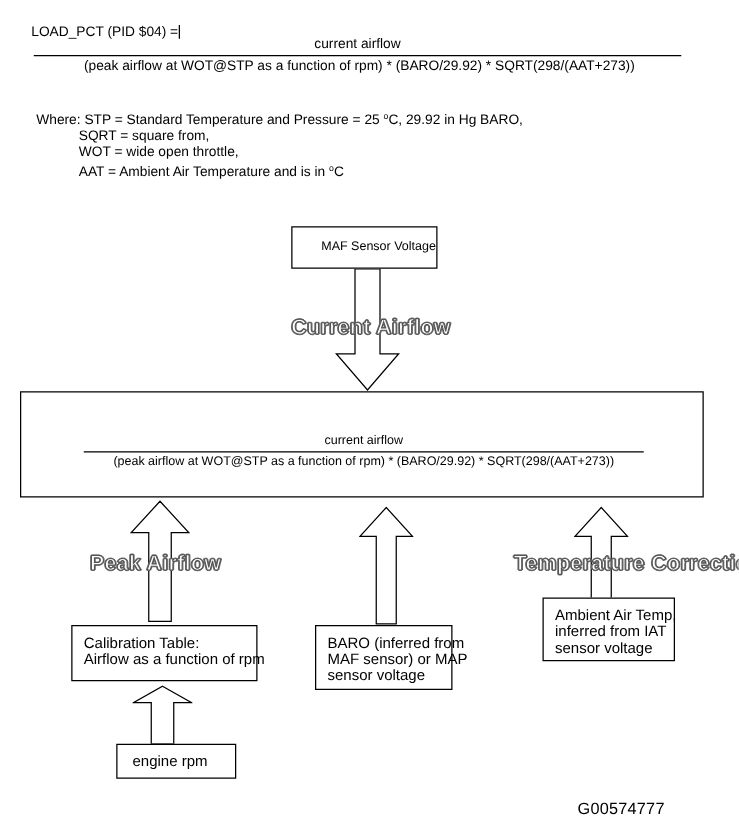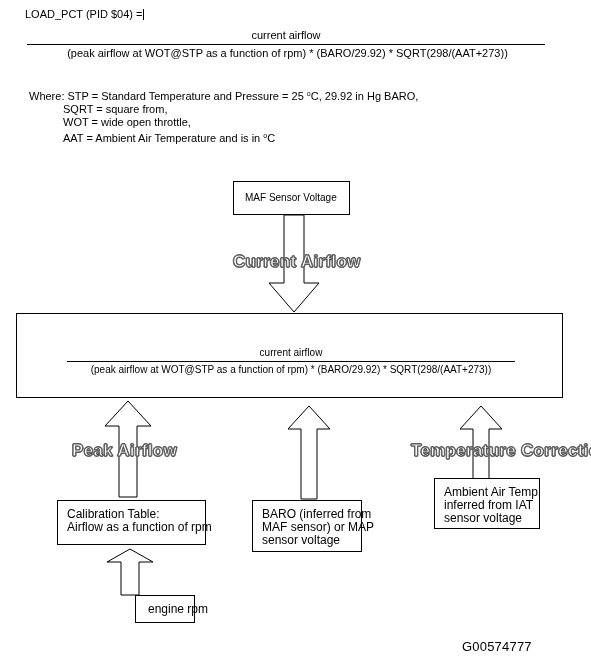--- a/index.html
+++ b/index.html
@@ -20,21 +20,21 @@
   }
   .abs { position: absolute; }
   .txt {
     font-size: 11px;
     line-height: 13px;
     color: #000;
     white-space: nowrap;
   }
 
   
-  #eq-lhs { left: 25px; top: 8px; }
+  #eq-lhs { left: 25px; top: 20px; }
   #eq-lhs .caret {
     display: inline-block;
     width: 1px;
     height: 11px;
     background: #000;
     vertical-align: -2px;
     margin-left: 1px;
   }
   #frac-top {
     left: 27px;
@@ -72,20 +72,21 @@
   .box {
     border: 1px solid #000;
     background: #ffffff;
     box-sizing: border-box;
   }
   .box .bt {
     font-size: 10px;
     line-height: 13px;
     color: #000;
     white-space: nowrap;
+    margin-left: 12px;
   }
   #box-maf {
     left: 233px; top: 181px; width: 117px; height: 34px;
   }
   #box-maf .bt { position: absolute; left: 11px; top: 9px; }
 
   #box-main {
     left: 16px; top: 313px; width: 547px; height: 85px;
   }
   #main-frac-top {
@@ -98,21 +99,21 @@
   }
   #main-frac-bot {
     position: absolute; left: 44px; top: 50px; width: 460px;
     text-align: center; font-size: 10px; line-height: 12px;
     white-space: nowrap;
   }
 
   #box-cal  { left: 57px;  top: 500px; width: 149px; height: 45px; }
   #box-baro { left: 252px; top: 500px; width: 110px; height: 52px; }
   #box-aat  { left: 434px; top: 478px; width: 106px; height: 51px; }
-  #box-rpm  { left: 93px;  top: 595px; width: 60px;  height: 28px; margin-left: 42px; }
+  #box-rpm  { left: 93px;  top: 595px; width: 96px;  height: 28px; }
 
   .box-lines {
     position: absolute;
     left: 9px; top: 7px;
     font-size: 12px;
     line-height: 13px;
     color: #000;
     white-space: nowrap;
   }
   #box-rpm .box-lines { left: 12px; top: 7px; }

